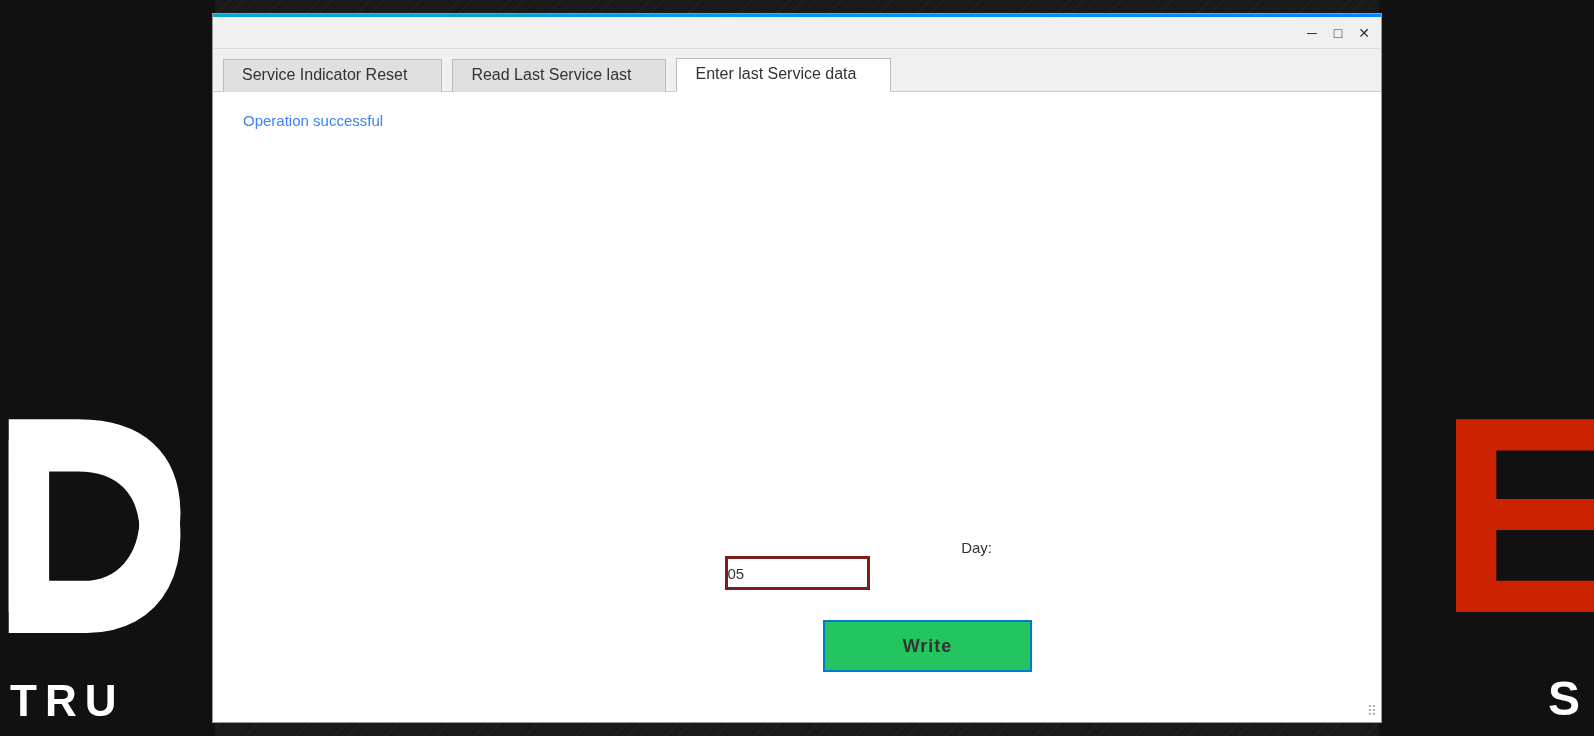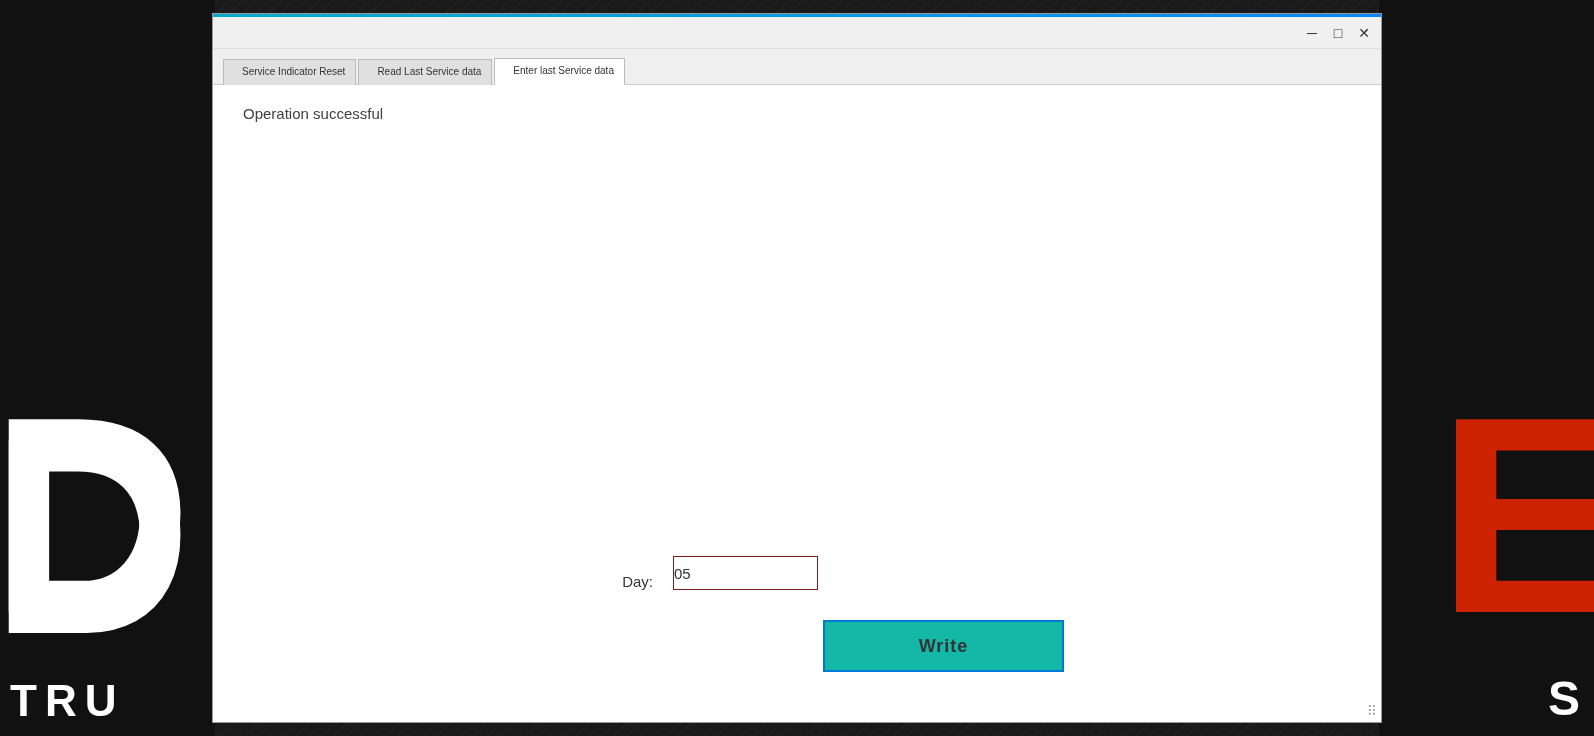--- a/index.html
+++ b/index.html
@@ -158,28 +158,28 @@
     .tab-bar {
       display: flex;
       align-items: flex-end;
       padding: 8px 0 0 10px;
       background: #f0f0f0;
       flex-shrink: 0;
       border-bottom: 1px solid #ccc;
     }
 
     .tab {
-      padding: 6px 10px 8px 18px;
+      padding: 6px 34px 8px 18px;
       border: 1px solid #bbb;
       border-bottom: none;
       background: #e0e0e0;
       cursor: pointer;
-      font-size: 10px;
-      color: #333;
-      margin-right: 2px;
+      font-size: 16px;
+      color: #333;
+      margin-right: 10px;
       position: relative;
       bottom: -1px;
     }
 
     .tab.active {
       background: white;
       border-color: #bbb;
       border-bottom: 1px solid white;
       font-weight: 500;
       z-index: 1;
@@ -191,71 +191,72 @@
       flex: 1;
       background: white;
       padding: 20px 30px;
       position: relative;
       display: flex;
       flex-direction: column;
     }
 
     .status-text {
       font-size: 15px;
-      color: #404040;
+      color: #3b82f6;
       margin-bottom: 20px;
     }
 
     
     .form-area {
       flex: 1;
       display: flex;
       flex-direction: column;
       justify-content: flex-end;
       padding-bottom: 30px;
     }
 
     .form-row {
       display: flex;
-      align-items: flex-end;
+      align-items: center;
       margin-bottom: 10px;
+      flex-direction: column;
     }
 
     .form-label {
       width: 430px;
       font-size: 15px;
       color: #333;
       text-align: right;
       padding-right: 20px;
     }
 
     .form-input {
       width: 145px;
       height: 34px;
-      border: 1px solid #7f1d1d;
+      border: 3px solid #7f1d1d;
       background: white;
       font-size: 15px;
       padding: 4px 0;
       color: #333;
     }
 
     .write-btn-area {
       display: flex;
       align-items: center;
       margin-top: 10px;
     }
 
     .write-btn-spacer {
       width: 580px;
     }
 
     .write-btn {
-      width: 241px;
+      width: 209px;
       height: 52px;
-      background: #14b8a6;
+      background: #22c55e;
       border: 2px solid #0078d4;
       font-size: 18px;
       font-weight: bold;
       color: #333;
       cursor: pointer;
       letter-spacing: 1px;
     }
 
     
     .resize-handle {
@@ -292,21 +293,21 @@
       <button class="win-btn">□</button>
       <button class="win-btn close">✕</button>
     </div>
   </div>
 
   <div class="tab-bar">
     <div class="tab">
       <span>Service Indicator Reset</span>
     </div>
     <div class="tab">
-      <span>Read Last Service data</span>
+      <span>Read Last Service last</span>
     </div>
     <div class="tab active">
       <span>Enter last Service data</span>
     </div>
   </div>
 
   <div class="content">
     <div class="status-text">Operation successful</div>
 
     <div class="form-area">

